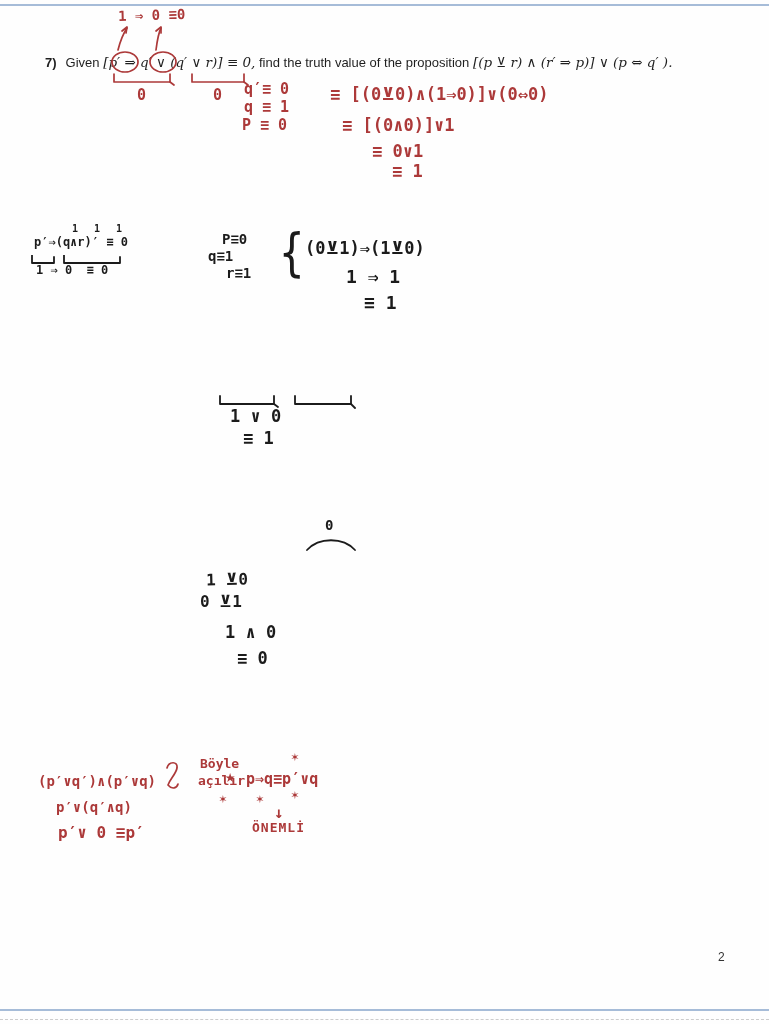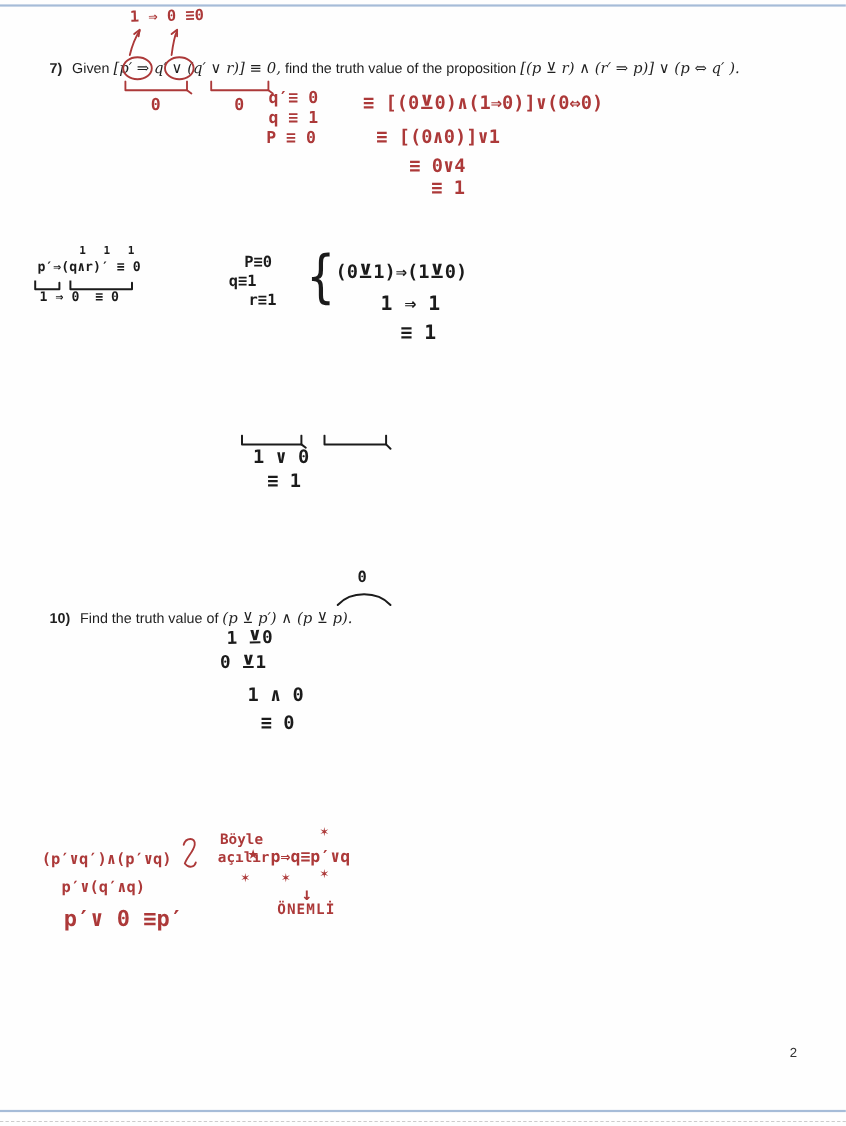--- a/index.html
+++ b/index.html
@@ -71,21 +71,21 @@
   </svg>
   <div class="ann red" style="left:137px;top:88px;font-size:15px">0</div>
   <div class="ann red" style="left:213px;top:88px;font-size:15px">0</div>
 
   <div class="ann red" style="left:244px;top:82px;font-size:15px">q′≡ 0</div>
   <div class="ann red" style="left:244px;top:100px;font-size:15px">q ≡ 1</div>
   <div class="ann red" style="left:242px;top:118px;font-size:15px">P ≡ 0</div>
 
   <div class="ann red" style="left:330px;top:86px;font-size:17px">≡ [(0⊻0)∧(1⇒0)]∨(0⇔0)</div>
   <div class="ann red" style="left:342px;top:117px;font-size:17px">≡ [(0∧0)]∨1</div>
-  <div class="ann red" style="left:372px;top:143px;font-size:17px">≡ 0∨4</div>
+  <div class="ann red" style="left:372px;top:143px;font-size:17px">≡ 0∨1</div>
   <div class="ann red" style="left:392px;top:163px;font-size:17px">≡ 1</div>
 
 
   <div class="ann blk" style="left:72px;top:224px;font-size:10px;letter-spacing:5px">1 1 1</div>
   <div class="ann blk" style="left:34px;top:236px;font-size:12px">p′⇒(q∧r)′ ≡ 0</div>
   <svg class="shape stroke-blk" style="left:30px;top:255px" width="28" height="12">
     <path d="M2,0 L2,8 L24,8 L24,2"></path>
   </svg>
   <svg class="shape stroke-blk" style="left:62px;top:255px" width="64" height="12">
     <path d="M2,0 L2,8 L58,8 L58,2"></path>
@@ -110,23 +110,20 @@
     <path d="M2,1 L2,9 L58,9 L58,1"></path>
       <path d="M58,9 l4,4"></path>
   </svg>
   <div class="ann blk" style="left:230px;top:408px;font-size:17px">1 ∨ 0</div>
   <div class="ann blk" style="left:243px;top:430px;font-size:17px">≡ 1</div>
 
   <div class="ann blk" style="left:325px;top:518px;font-size:14px">0</div>
   <svg class="shape stroke-blk" style="left:304px;top:536px" width="54" height="16">
     <path d="M3,14 C15,1 39,1 51,14"></path>
   </svg>
-  <div class="problem" style="top:553px">
-    <span class="pnum">10)</span><span>Find the truth value of </span><span class="math">(p ⊻ p′) ∧ (p ⊻ p).</span>
-  </div>
   <div class="ann blk tilt" style="left:206px;top:572px;font-size:16px">1 ⊻0</div>
   <div class="ann blk" style="left:200px;top:594px;font-size:16px">0 ⊻1</div>
   <div class="ann blk" style="left:225px;top:624px;font-size:17px">1 ∧ 0</div>
   <div class="ann blk" style="left:237px;top:650px;font-size:17px">≡ 0</div>
 
 
   <div class="ann red" style="left:38px;top:774px;font-size:14px">(p′∨q′)∧(p′∨q)</div>
   <svg class="shape stroke-red" style="left:164px;top:760px" width="18" height="36">
     <path d="M3,8 C5,1 14,1 13,8 C12,14 6,19 4,25 C8,30 13,28 14,24"></path>
   </svg>
@@ -137,19 +134,19 @@
 
   <div class="ann red" style="left:291px;top:750px;font-size:13px">✶</div>
   <div class="ann red" style="left:219px;top:792px;font-size:13px">✶</div>
   <div class="ann red" style="left:256px;top:792px;font-size:13px">✶</div>
   <div class="ann red" style="left:291px;top:788px;font-size:13px">✶</div>
 
   <div class="ann red" style="left:274px;top:805px;font-size:16px">↓</div>
   <div class="ann red" style="left:252px;top:821px;font-size:13px;letter-spacing:1px">ÖNEMLİ</div>
 
   <div class="ann red" style="left:56px;top:800px;font-size:14px">p′∨(q′∧q)</div>
-  <div class="ann red" style="left:58px;top:825px;font-size:20px">p′∨ 0 ≡p′</div>
+  <div class="ann red" style="left:58px;top:825px;font-size:16px">p′∨ 0 ≡p′</div>
 
   <div class="pageno" style="left:718px;top:950px">2</div>
   <div class="rule bottom"></div>
   <div class="dashed"></div>
 
 </div>
 
 </body></html>

